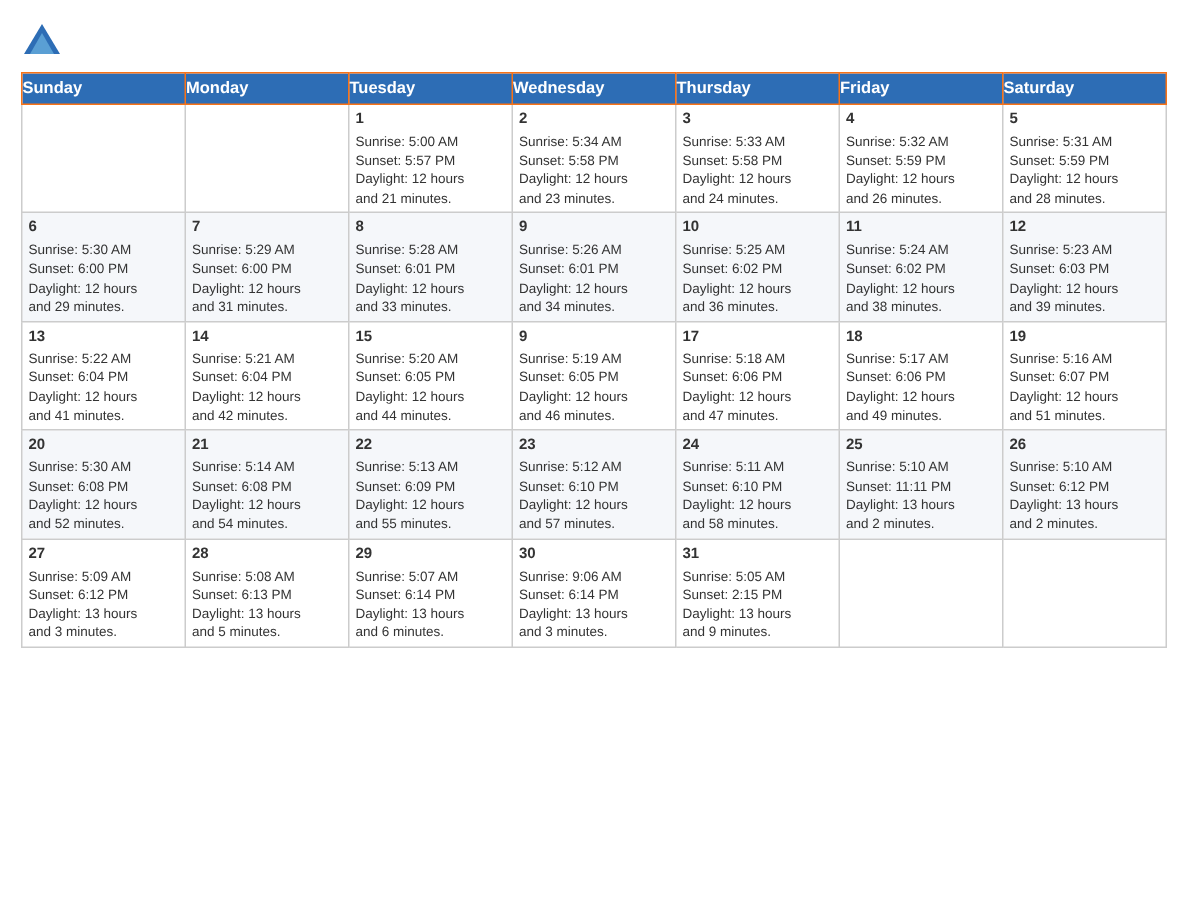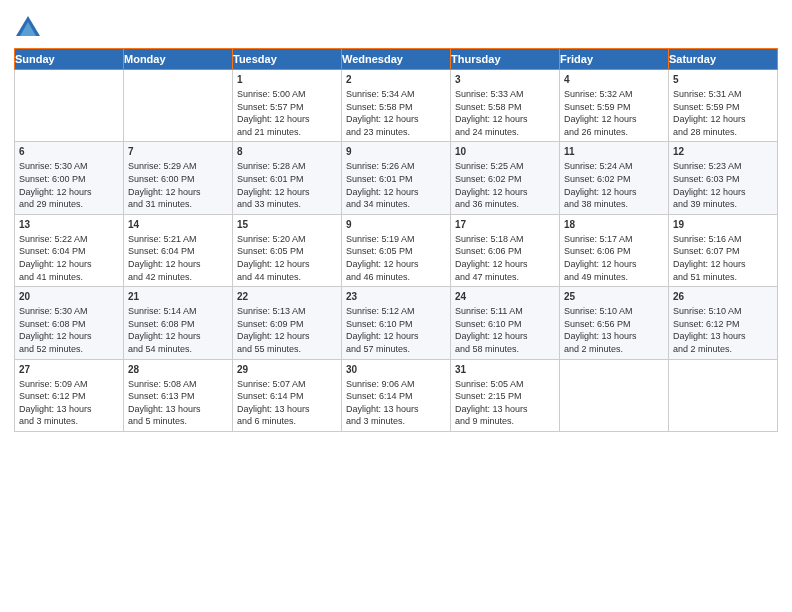--- a/index.html
+++ b/index.html
@@ -305,21 +305,21 @@
           <td>
             <span class="day-num">24</span>
             <div class="day-info">Sunrise: 5:11 AM</div>
             <div class="day-info">Sunset: 6:10 PM</div>
             <div class="day-info">Daylight: 12 hours</div>
             <div class="day-info">and 58 minutes.</div>
           </td>
           <td>
             <span class="day-num">25</span>
             <div class="day-info">Sunrise: 5:10 AM</div>
-            <div class="day-info">Sunset: 6:56 PM</div>
+            <div class="day-info">Sunset: 11:11 PM</div>
             <div class="day-info">Daylight: 13 hours</div>
             <div class="day-info">and 2 minutes.</div>
           </td>
           <td>
             <span class="day-num">26</span>
             <div class="day-info">Sunrise: 5:10 AM</div>
             <div class="day-info">Sunset: 6:12 PM</div>
             <div class="day-info">Daylight: 13 hours</div>
             <div class="day-info">and 2 minutes.</div>
           </td>

